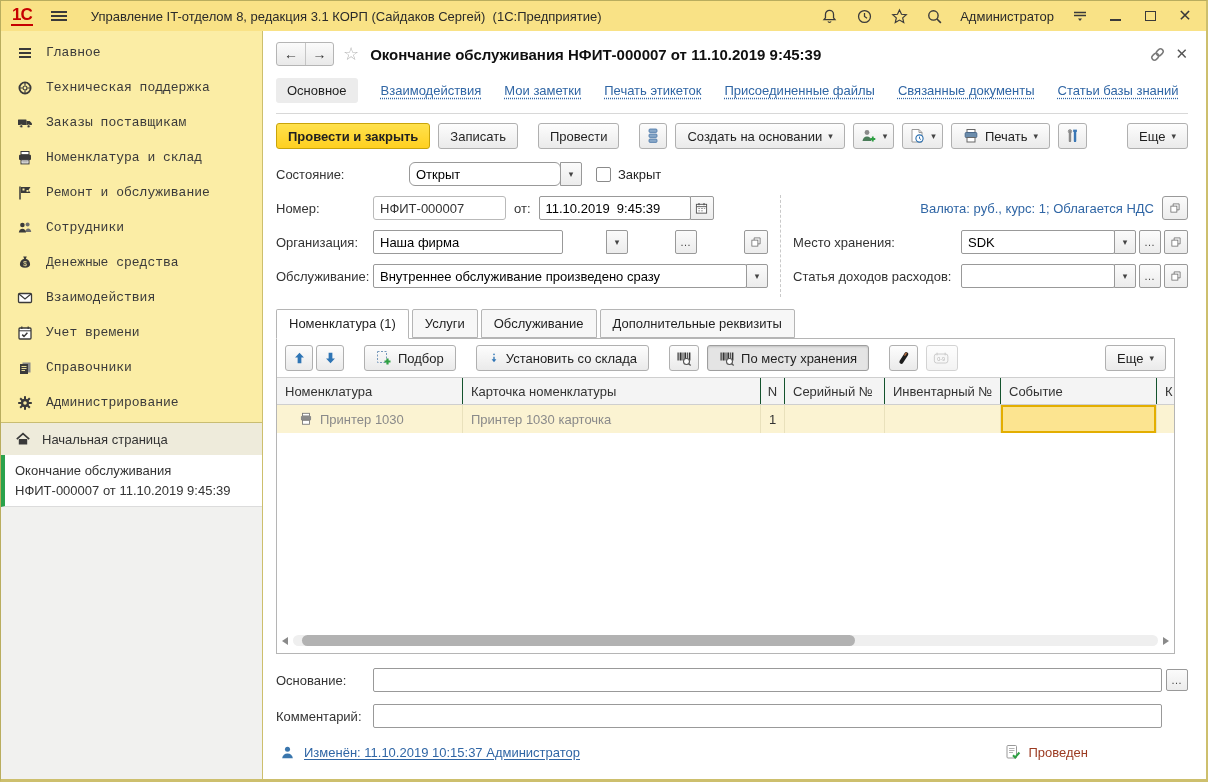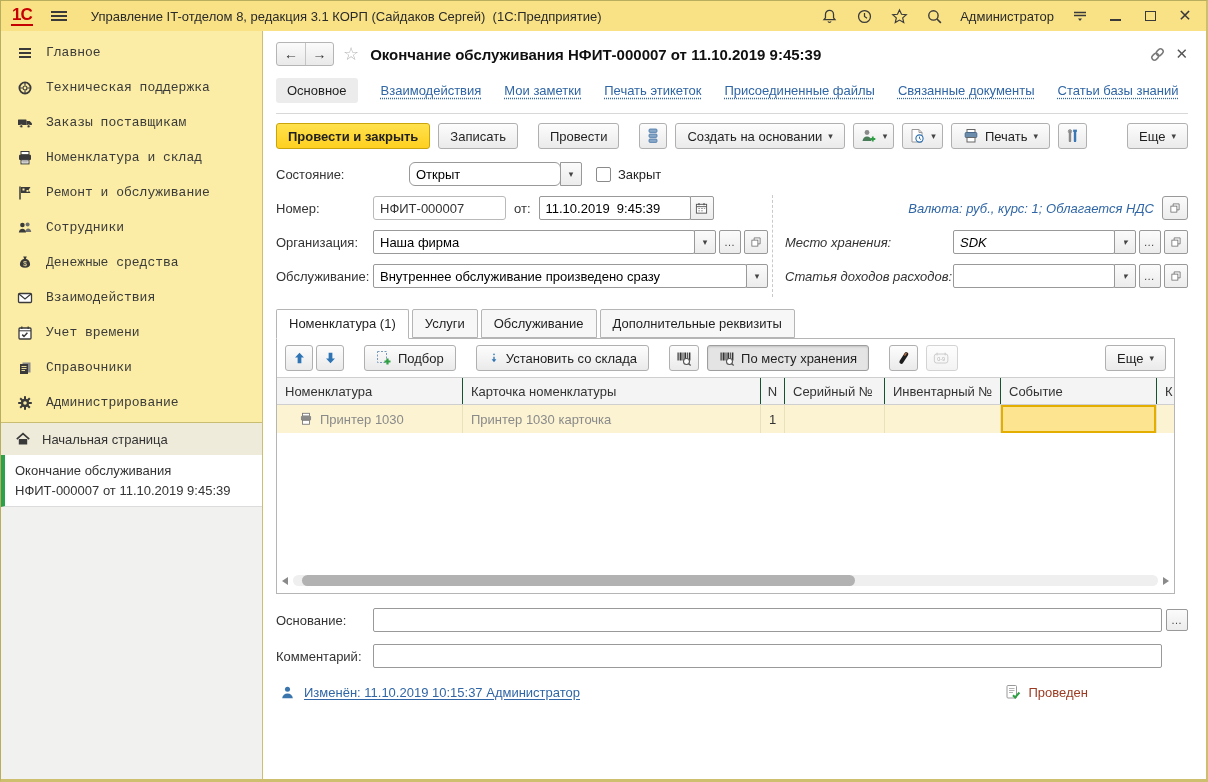--- a/index.html
+++ b/index.html
@@ -58,21 +58,21 @@
   .btn-primary { background:linear-gradient(#ffe14d,#ffd020); border-color:#c9a40a; font-weight:bold; }
   .btn-icon { padding:0 6px; min-width:28px; justify-content:center; }
   .btn-pressed { background:#e4e4e4; border-color:#9e9e9e; box-shadow:inset 0 1px 2px rgba(0,0,0,.15); }
   .btn-disabled { opacity:.55; }
   .caret { font-size:9px; color:#444; }
   .tb-gap { width:4px; }
   .tb-spacer { flex:1; }
   
   .form-grid { display:flex; margin-top:3px; }
   .form-left { width:492px; flex:0 0 492px; }
-  .form-right { flex:1; border-left:1px dashed #c9c9c9; padding-left:12px; margin-left:4px; margin-top:34px;font-style:italic; }
+  .form-right { flex:1; border-left:1px dashed #c9c9c9; padding-left:12px; margin-left:12px; margin-top:34px; }
   .frow { display:flex; align-items:center; margin-bottom:8px; height:26px; }
   .flabel { width:97px; flex:0 0 97px; color:#333; }
   .flabel-r { width:168px; flex:0 0 168px; color:#333; }
   .field { display:flex; align-items:stretch; height:24px; }
   .fbox { border:1px solid #999; border-radius:2px; background:#fff; display:flex; align-items:center; padding:0 6px; color:#000; overflow:hidden; white-space:pre; }
   .fbox-ro { border-color:#b9b9b9; border-radius:3px; color:#333; }
   .fbtn { width:22px; display:flex; align-items:center; justify-content:center; background:linear-gradient(#fbfbfb,#ececec); border:1px solid #999; border-radius:2px; color:#444; cursor:pointer; }
   .fattach { margin-left:-1px; border-radius:0 2px 2px 0; }
   .fsep { margin-left:3px; }
   .fcaret { font-size:9px; color:#444; }
@@ -80,21 +80,21 @@
   .checkbox { width:15px; height:15px; border:1px solid #8a8a8a; border-radius:2px; background:#fff; cursor:pointer; }
   .cb-label { margin-left:7px; color:#1f1f1f; }
   .currency-row { display:flex; justify-content:flex-end; align-items:center; gap:8px; margin-bottom:8px; height:26px; }
   .currency-link { color:#3066a5; cursor:pointer; }
   .sqbtn { width:26px; height:24px; display:flex; align-items:center; justify-content:center; background:linear-gradient(#fbfbfb,#ececec); border:1px solid #999; border-radius:3px; cursor:pointer; }
   
   .tpanel { margin-top:12px; width:899px; }
   .ttabs { display:flex; position:relative; z-index:2; }
   .ttab { border:1px solid #b5b5b5; background:#f7f7f7; padding:6px 12px; color:#1f1f1f; border-radius:2px 2px 0 0; margin-right:3px; cursor:pointer;text-align:right; }
   .ttab.active { background:#fff; border-bottom-color:#fff; margin-bottom:-1px; padding-bottom:7px; }
-  .tbody { border:1px solid #b5b5b5; height:256px; display:flex; flex-direction:column; background:#fff; }
+  .tbody { border:1px solid #b5b5b5; height:316px; display:flex; flex-direction:column; background:#fff; }
   .tbar { display:flex; align-items:center; gap:8px; padding:6px 8px; }
   .grid-head { display:flex; background:#f4f4f4; border-top:1px solid #cfcfcf; border-bottom:1px solid #cfcfcf; height:28px; color:#333; }
   .hc { display:flex; align-items:center; padding:0 8px; border-right:1px solid #14532d; overflow:hidden; white-space:nowrap; cursor:pointer; }
   .grid-row { display:flex; background:#fbf3d2; height:28px; color:#8a8a8a; }
   .dc { display:flex; align-items:center; padding:0 8px; border-right:1px solid #e9e1bc; overflow:hidden; white-space:nowrap; cursor:pointer; }
   .c0{width:186px;flex:0 0 186px;} .c1{width:298px;flex:0 0 298px;} .c2{width:24px;flex:0 0 24px;justify-content:center;padding:0;}
   .c3{width:100px;flex:0 0 100px;} .c4{width:116px;flex:0 0 116px;} .c5{width:156px;flex:0 0 156px;} .c6{flex:1;border-right:none;}
   .dc.c0 { padding-left:22px; gap:7px; }
   .dc.c2 { color:#333; }
   .cell-selected { background:#fce490; box-shadow:inset 0 0 0 2px #e3ae00; }
@@ -400,21 +400,21 @@
                     <rect x="1.5" y="2.5" width="11" height="9.5" fill="#fff" stroke="#555"></rect>
                     <path d="M1.5 5h11" stroke="#555"></path>
                     <path d="M4.3 1v2.5M9.7 1v2.5" stroke="#555" stroke-width="1.2"></path>
                     <path d="M3.5 7h2M6.5 7h2M9.5 7h1.5M3.5 9.5h2M6.5 9.5h2" stroke="#888" stroke-width=".9"></path>
                   </svg>
               </span>
             </span>
           </div>
           <div class="frow">
             <span class="flabel">Организация:</span>
-            <span class="field" style="flex:1;">
+            <span class="field" style="flex:1;gap:44px;">
               <span class="fbox" style="flex:1;">Наша фирма</span>
               <span class="fbtn fattach">
                   <span class="fcaret">▾</span>
                 </span>
               <span class="fbtn fsep">
                   <span class="fdots">…</span>
                 </span>
               <span class="fbtn fsep" style="width:24px;">
                 <svg class="ic" width="12" height="12" viewBox="0 0 16 16">
                     <rect x="2.5" y="5.5" width="8" height="8" fill="#fff" stroke="#666"></rect>

